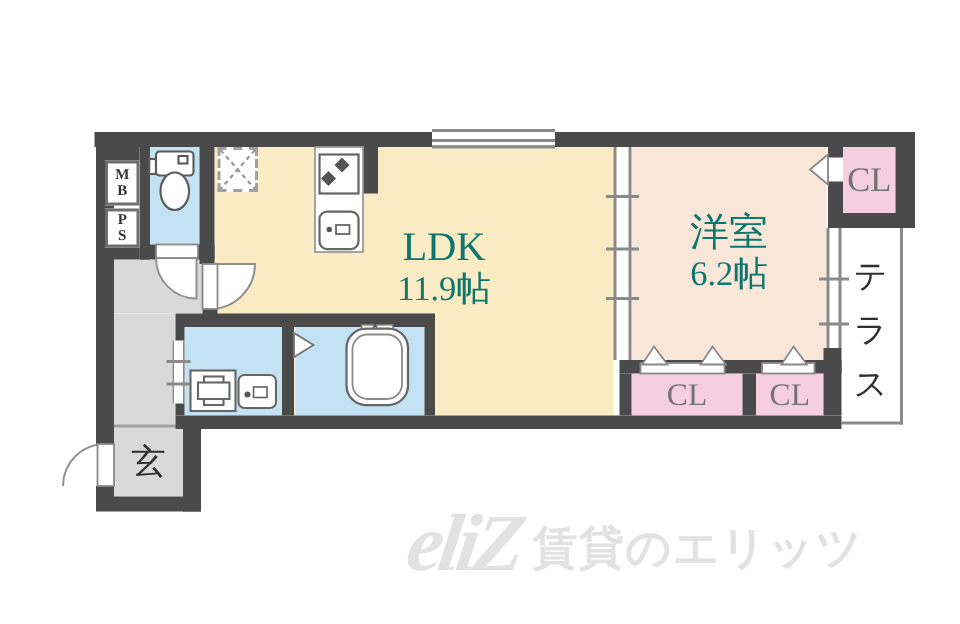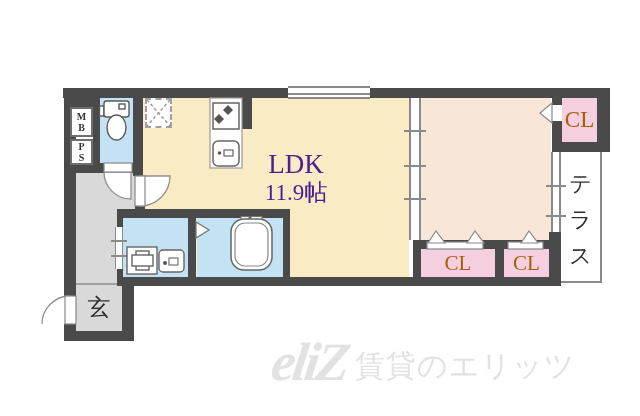--- a/index.html
+++ b/index.html
@@ -16,36 +16,36 @@
   .terr-bg  { background:#ffffff; }
   .hatch { position:absolute; background:#fff; border:2px dashed #a0a0a0; }
   .vwin { position:absolute; background:#fff; border-left:2px solid #8a8a8a; border-right:2px solid #8a8a8a; }
   .vwin.thin { border-left-width:1.5px; border-right-width:1.5px; }
   .hwin { position:absolute; border-top:2px solid #8a8a8a; border-bottom:2px solid #8a8a8a;
           background:linear-gradient(#fff 0 5px, #8a8a8a 5px 7px, #fff 7px 100%); }
   .tick { position:absolute; background:#8a8a8a; height:2px; }
   .tline { position:absolute; background:#8a8a8a; }
   .mbox { position:absolute; background:#fff; border:2px solid #6e6e6e; display:flex; flex-direction:column;
           align-items:center; justify-content:center; font-weight:700; font-size:10px; line-height:1.15; color:#333; }
-  .lbl  { position:absolute; text-align:center; color:#4c1d95; }
+  .lbl  { position:absolute; text-align:center; color:#0f766e; }
   .lbl .big   { display:block; font-size:27px; line-height:1.1; }
   .lbl .big2  { display:block; font-size:26px; line-height:1.1; }
   .lbl .area  { display:block; font-size:23px; line-height:1.15; }
-  .cl-label { position:absolute; display:flex; align-items:center; justify-content:center; color:#a16207; }
+  .cl-label { position:absolute; display:flex; align-items:center; justify-content:center; color:#737373; }
   .vtext { position:absolute; text-align:center; color:#2e2e2e; }
   .vtext span { display:block; font-size:22px; line-height:36px; }
   .genkan-step { border-top:2px solid #a0a0a0; }
   .genkan-lbl { position:absolute; display:flex; align-items:center; justify-content:center;
                 font-size:23px; color:#2e2e2e; }
   svg.fixtures { position:absolute; left:0; top:0; pointer-events:none; }
   .watermark { position:absolute; left:272px; top:328px; width:340px; height:60px;
                display:flex; align-items:flex-end; gap:8px; color:#e2e2e2; }
   .wm-logo { font-size:54px; font-style:italic; font-weight:800; letter-spacing:-3px;
              line-height:0.95; transform:skewX(-8deg); }
-  .wm-text { font-size:30px; font-weight:400; letter-spacing:1px; line-height:1; padding-bottom:7px; }
+  .wm-text { font-size:30px; font-weight:700; letter-spacing:1px; line-height:1; padding-bottom:7px; }
 </style>
 </head>
 <body>
 
 <div class="shot">
 
   <div class="room ldk-bg" style="left:143px;top:98px;width:266px;height:179px"></div>
   <div class="room west-bg" style="left:421px;top:98px;width:130px;height:145px"></div>
   <div class="room cl-bg" style="left:562px;top:98px;width:35px;height:44px"></div>
   <div class="room cl-bg" style="left:421px;top:249px;width:74px;height:28px"></div>
@@ -178,20 +178,24 @@
       <polygon points="428,243 445,243 436,231"></polygon>
       <polygon points="467,243 484,243 475,231"></polygon>
       <polygon points="521,243 538,243 529,231"></polygon>
     </g>
   </svg>
 
   <div class="lbl" style="left:216px;top:150px;width:160px">
     <span class="big">LDK</span>
     <span class="area">11.9帖</span>
   </div>
+  <div class="lbl" style="left:421px;top:141px;width:130px">
+    <span class="big2">洋室</span>
+    <span class="area">6.2帖</span>
+  </div>
   <div class="cl-label" style="left:562px;top:98px;width:35px;height:44px;font-size:23px">CL</div>
   <div class="cl-label" style="left:421px;top:249px;width:74px;height:28px;font-size:21px">CL</div>
   <div class="cl-label" style="left:504px;top:249px;width:45px;height:28px;font-size:21px">CL</div>
   <div class="vtext" style="left:561px;top:166px;width:39px">
     <span>テ</span>
     <span>ラ</span>
     <span>ス</span>
   </div>
   <div class="genkan-lbl" style="left:76px;top:285px;width:46px;height:44px">玄</div>
 

